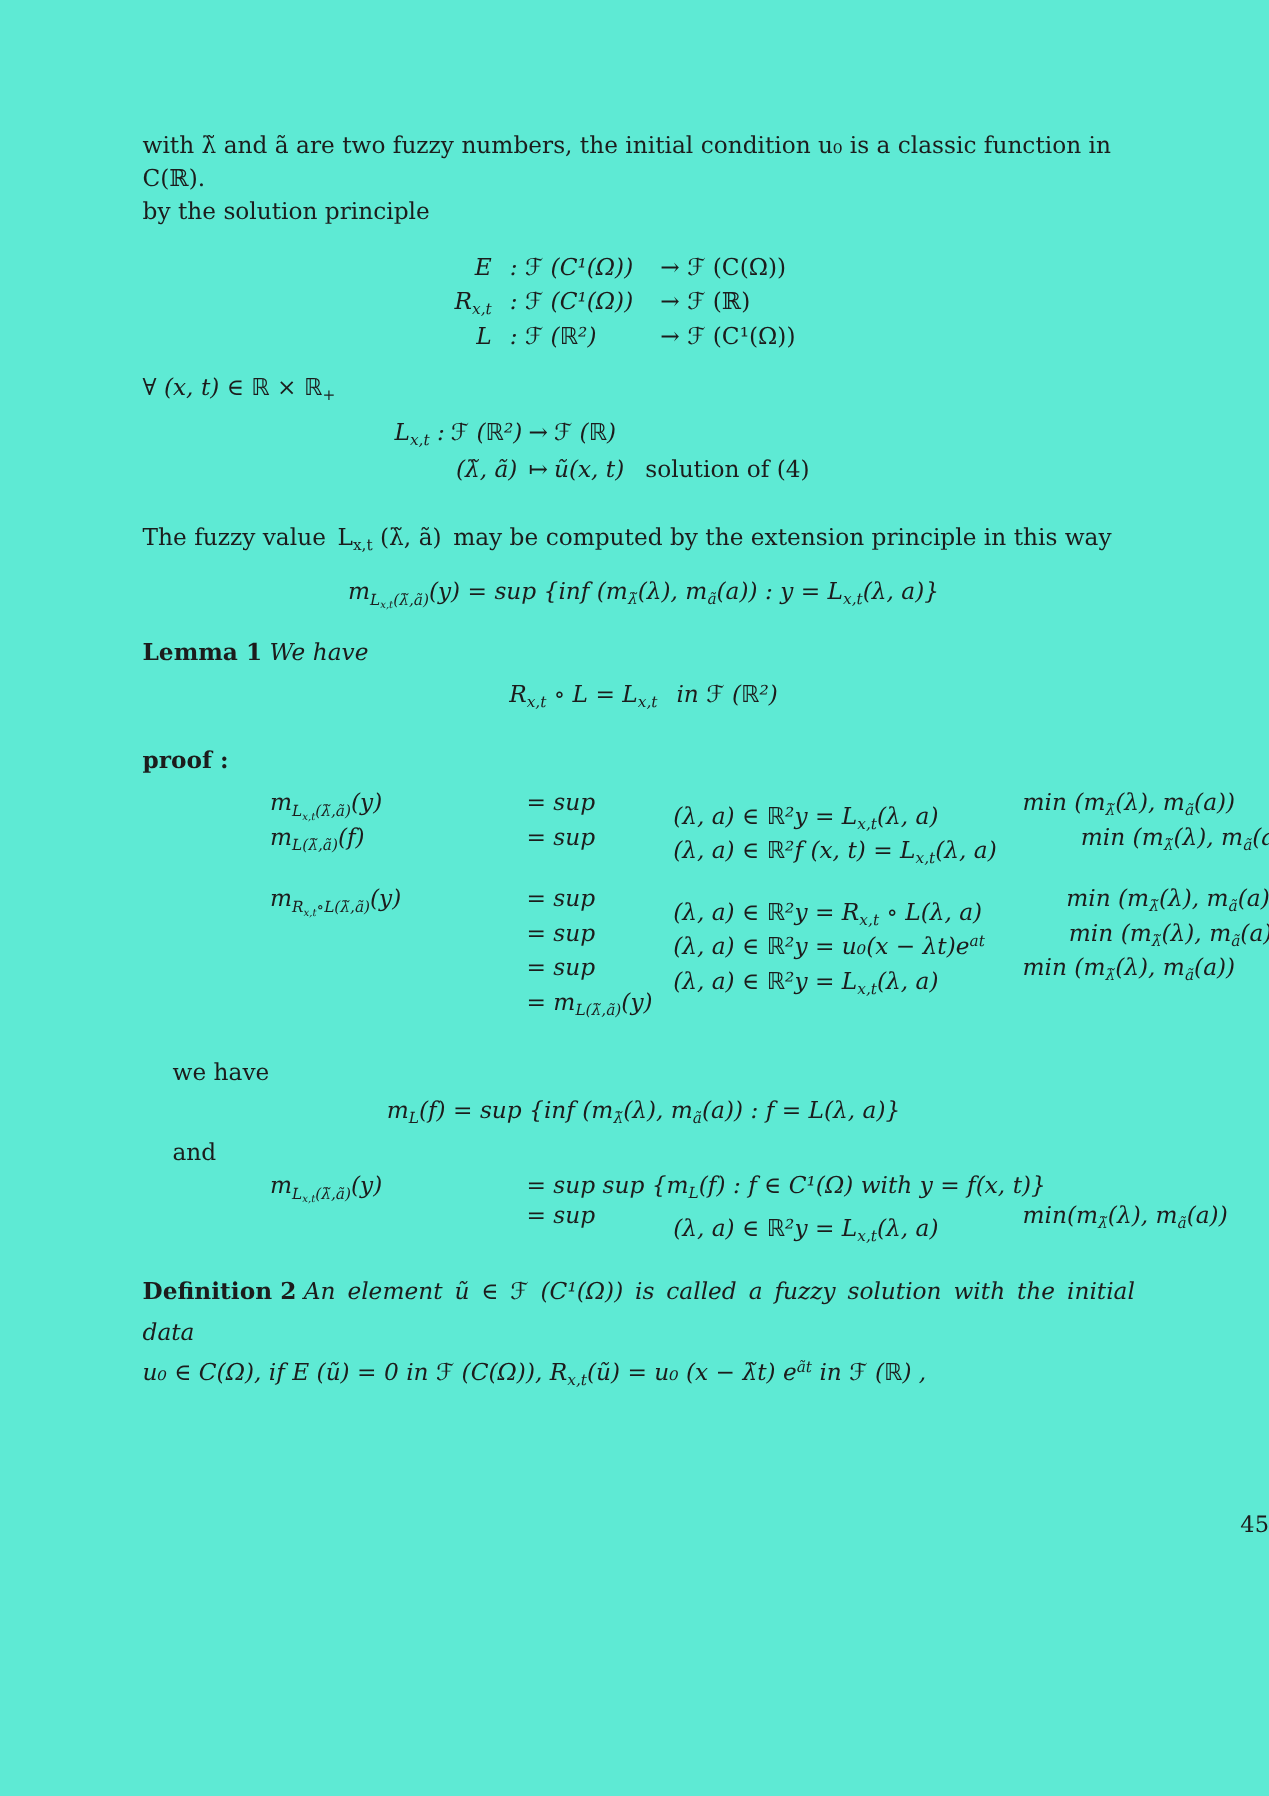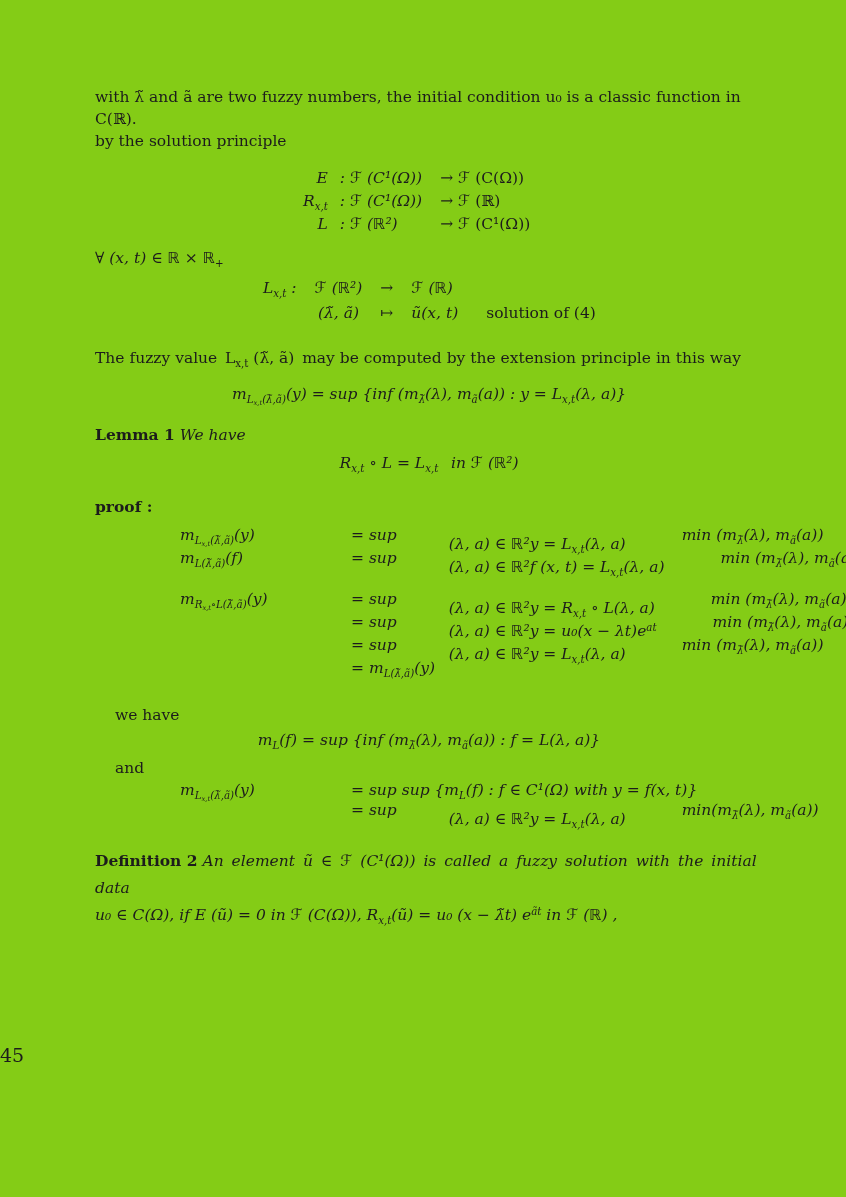--- a/index.html
+++ b/index.html
@@ -1,20 +1,20 @@
 <!DOCTYPE html>
 <html><head>
 <meta charset="utf-8">
 <style>
   html, body { margin: 0; padding: 0; background: #ffffff; }
   .page {
     position: relative;
     width: 846px;
     height: 1197px;
-    background: #84cc16;
+    background: #5eead4;
     overflow: hidden;
     font-family: "DejaVu Serif", "DejaVu Sans", serif;
     color: #1c1c1c;
     font-size: 15.5px;
   }
   .content { position: absolute; left: 95px; top: 86px; width: 668px; }
 
   sub { font-size: 66%; vertical-align: -0.35em; line-height: 0; }
   sup { font-size: 66%; vertical-align: 0.5em; line-height: 0; }
 
@@ -34,21 +34,21 @@
   .maps .m-name { justify-self: end; font-style: italic; }
   .maps .m-dom { font-style: italic; }
   .maps .m-cod { margin-left: 6px; }
 
   .forall { margin-top: 13px; font-style: italic; }
 
   
   .lxt {
     display: grid;
     grid-template-columns: max-content max-content max-content max-content max-content;
-    column-gap: 18px;
+    column-gap: 4px;
     margin: 9px 0 0 168px;
     line-height: 25px;
   }
   .lxt .l-from { justify-self: center; font-style: italic; }
   .lxt .l-label, .lxt .l-to { font-style: italic; }
   .lxt .l-note { margin-left: 10px; }
 
   .para2 { margin: 21px 0 0 0; line-height: 22px; }
 
   .formula { margin-top: 16px; text-align: center; font-style: italic; }
@@ -76,22 +76,22 @@
   .prow .minp { flex: none; }
 
   .wehave { margin: 27px 0 0 20px; }
   .andp { margin: 8px 0 0 20px; }
 
   .definition { margin-top: 25px; line-height: 27px; }
   .def-text { font-style: italic; }
   .def-line1 { word-spacing: 3px; }
 
   .pageno {
-    position: absolute; top: 1044px; left: 0; width: 100%;
-    text-align: left; font-size: 19px;
+    position: absolute; top: 1007px; left: 0; width: 100%;
+    text-align: right; font-size: 15px;
   }
 </style>
 </head>
 <body>
 
 <div class="page">
   <div class="content">
 
     <p class="para">
       <span class="pline">with λ̃ and ã are two fuzzy numbers, the initial condition u₀ is a classic function in C(ℝ).</span>

